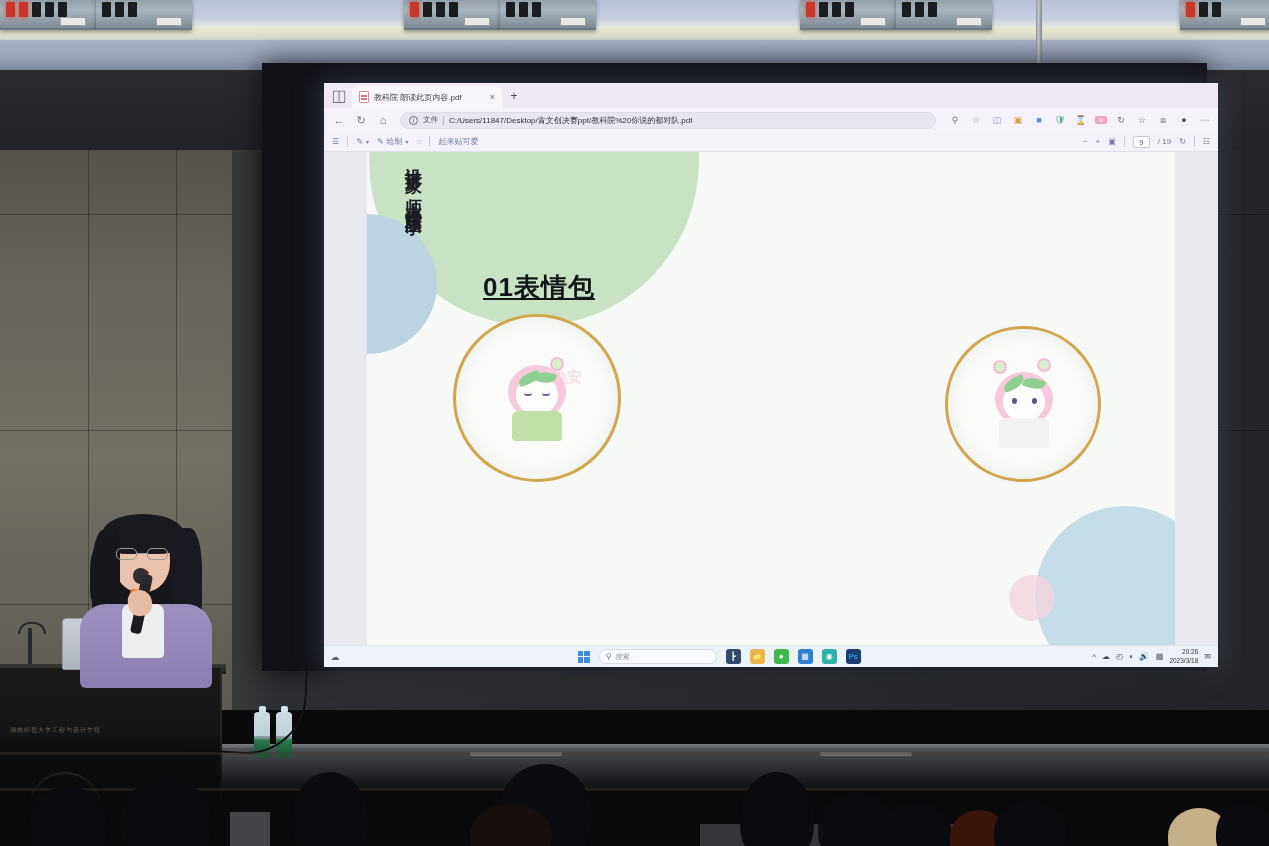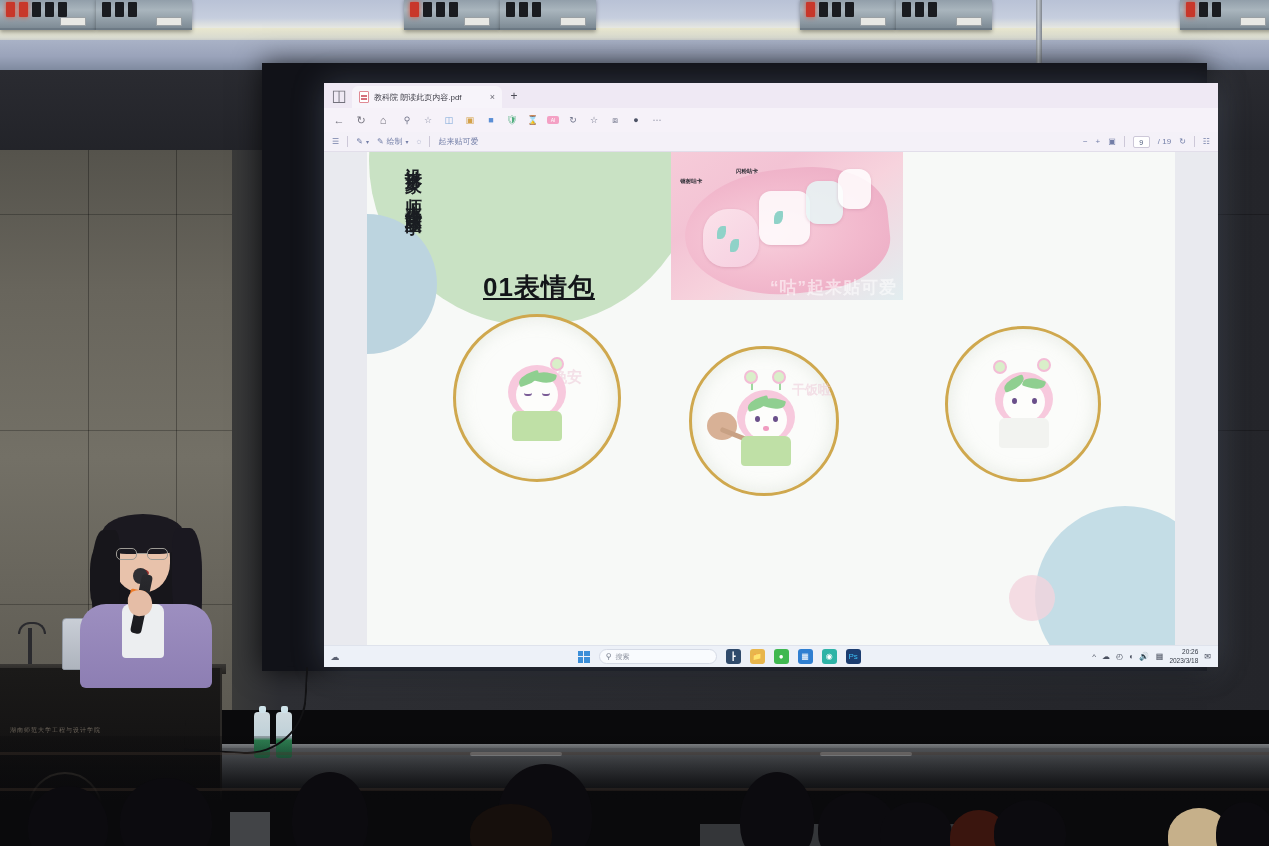--- a/index.html
+++ b/index.html
@@ -497,20 +497,26 @@
           <div class="tab-title">教科院 朗读此页内容.pdf</div>
           <div class="tab-close">×</div>
         </div>
         <div class="new-tab">+</div>
       </div>
 
       <div class="navbar">
         <div class="nav-btn">←</div>
         <div class="nav-btn">↻</div>
         <div class="nav-btn">⌂</div>
+        <div class="omnibox">
+          <div class="info-ico">i</div>
+          <div class="scheme">文件</div>
+          <div class="divider"></div>
+          <div class="url">C:/Users/11847/Desktop/青文创决赛ppt/教科院%20你说的都对队.pdf</div>
+        </div>
         <div class="nav-icons">
           <div class="ni" style="color:#6f7287">⚲</div>
           <div class="ni" style="color:#8a8fa6">☆</div>
           <div class="ni" style="color:#7ba7d8">◫</div>
           <div class="ni" style="color:#d4a24a">▣</div>
           <div class="ni" style="color:#5b8fd6">■</div>
           <div class="ni" style="color:#4fae7e">🛡</div>
           <div class="ni" style="color:#7c8198">⌛</div>
           <div class="ni" style="color:#e05ea0;background:#f4a0c4;border-radius:2px;width:12px;height:8px;font-size:5px;color:#fff">AI</div>
           <div class="ni" style="color:#6c7087">↻</div>
@@ -548,75 +554,39 @@
       <div class="pdfview">
         <div class="slide">
 
           <div class="blob-green"></div>
           <div class="blob-blue"></div>
           <div class="blob-blue2"></div>
           <div class="blob-pink"></div>
 
           <div class="vertical-label">设计形象：师大小青媒版团子</div>
 
-          <div class="photo">
-            <div class="palm"></div>
-            <div class="charm c1">
-              <div class="leafblob" style="left:24%;top:30%"></div>
-              <div class="leafblob" style="left:48%;top:52%"></div>
-            </div>
-            <div class="charm c2">
-              <div class="leafblob" style="left:30%;top:38%"></div>
-            </div>
-            <div class="charm c3"></div>
-            <div class="charm c4"></div>
-            <div class="lbl" style="left:4%;top:20%">镭射咕卡</div>
-            <div class="lbl" style="left:28%;top:13%">闪粉咕卡</div>
-            <div class="wm">“咕”起来贴可爱</div>
-          </div>
 
           <div class="sec-head dark" style="left:116px;top:124px;text-decoration:underline;">01表情包</div>
 
           <div class="circle-art" style="left:86px;top:168px;width:168px;height:168px;">
             <div class="ghost-text" style="left:96px;top:52px;">晚安</div>
             <div class="mascot">
               <div class="m-body">
                 <div class="m-hood"></div>
                 <div class="m-face"></div>
                 <div class="m-leaf" style="left:18px;top:12px;transform:rotate(-18deg)"></div>
                 <div class="m-leaf" style="left:34px;top:11px;transform:rotate(14deg)"></div>
                 <div class="m-eye closed" style="left:24px;top:32px;width:8px;"></div>
                 <div class="m-eye closed" style="left:42px;top:32px;width:8px;"></div>
                 <div class="m-cloth"></div>
                 <div class="m-antenna" style="left:50px;top:-4px;"></div>
               </div>
             </div>
           </div>
 
-          <div class="circle-art" style="left:322px;top:200px;width:150px;height:150px;">
-            <div class="ghost-text" style="left:100px;top:34px;font-size:13px">干饭啦</div>
-            <div class="mascot">
-              <div class="m-body" style="width:70px;height:76px">
-                <div class="m-pan"></div>
-                <div class="m-pan-handle"></div>
-                <div class="m-hood"></div>
-                <div class="m-face"></div>
-                <div class="m-leaf" style="left:18px;top:12px;transform:rotate(-16deg)"></div>
-                <div class="m-leaf" style="left:34px;top:12px;transform:rotate(16deg)"></div>
-                <div class="m-eye" style="left:26px;top:30px;"></div>
-                <div class="m-eye" style="left:44px;top:30px;"></div>
-                <div class="m-mouth" style="left:34px;top:40px;"></div>
-                <div class="m-cloth"></div>
-                <div class="m-antenna-stem" style="left:22px;top:-6px;"></div>
-                <div class="m-antenna-stem" style="left:50px;top:-6px;"></div>
-                <div class="m-antenna" style="left:15px;top:-16px;"></div>
-                <div class="m-antenna" style="left:43px;top:-16px;"></div>
-              </div>
-            </div>
-          </div>
 
           <div class="circle-art" style="left:578px;top:180px;width:156px;height:156px;">
             <div class="mascot">
               <div class="m-body" style="width:72px;height:78px">
                 <div class="m-hood"></div>
                 <div class="m-face"></div>
                 <div class="m-leaf" style="left:16px;top:10px;transform:rotate(-22deg)"></div>
                 <div class="m-leaf" style="left:36px;top:10px;transform:rotate(18deg)"></div>
                 <div class="m-eye" style="left:25px;top:30px;"></div>
                 <div class="m-eye" style="left:45px;top:30px;"></div>

